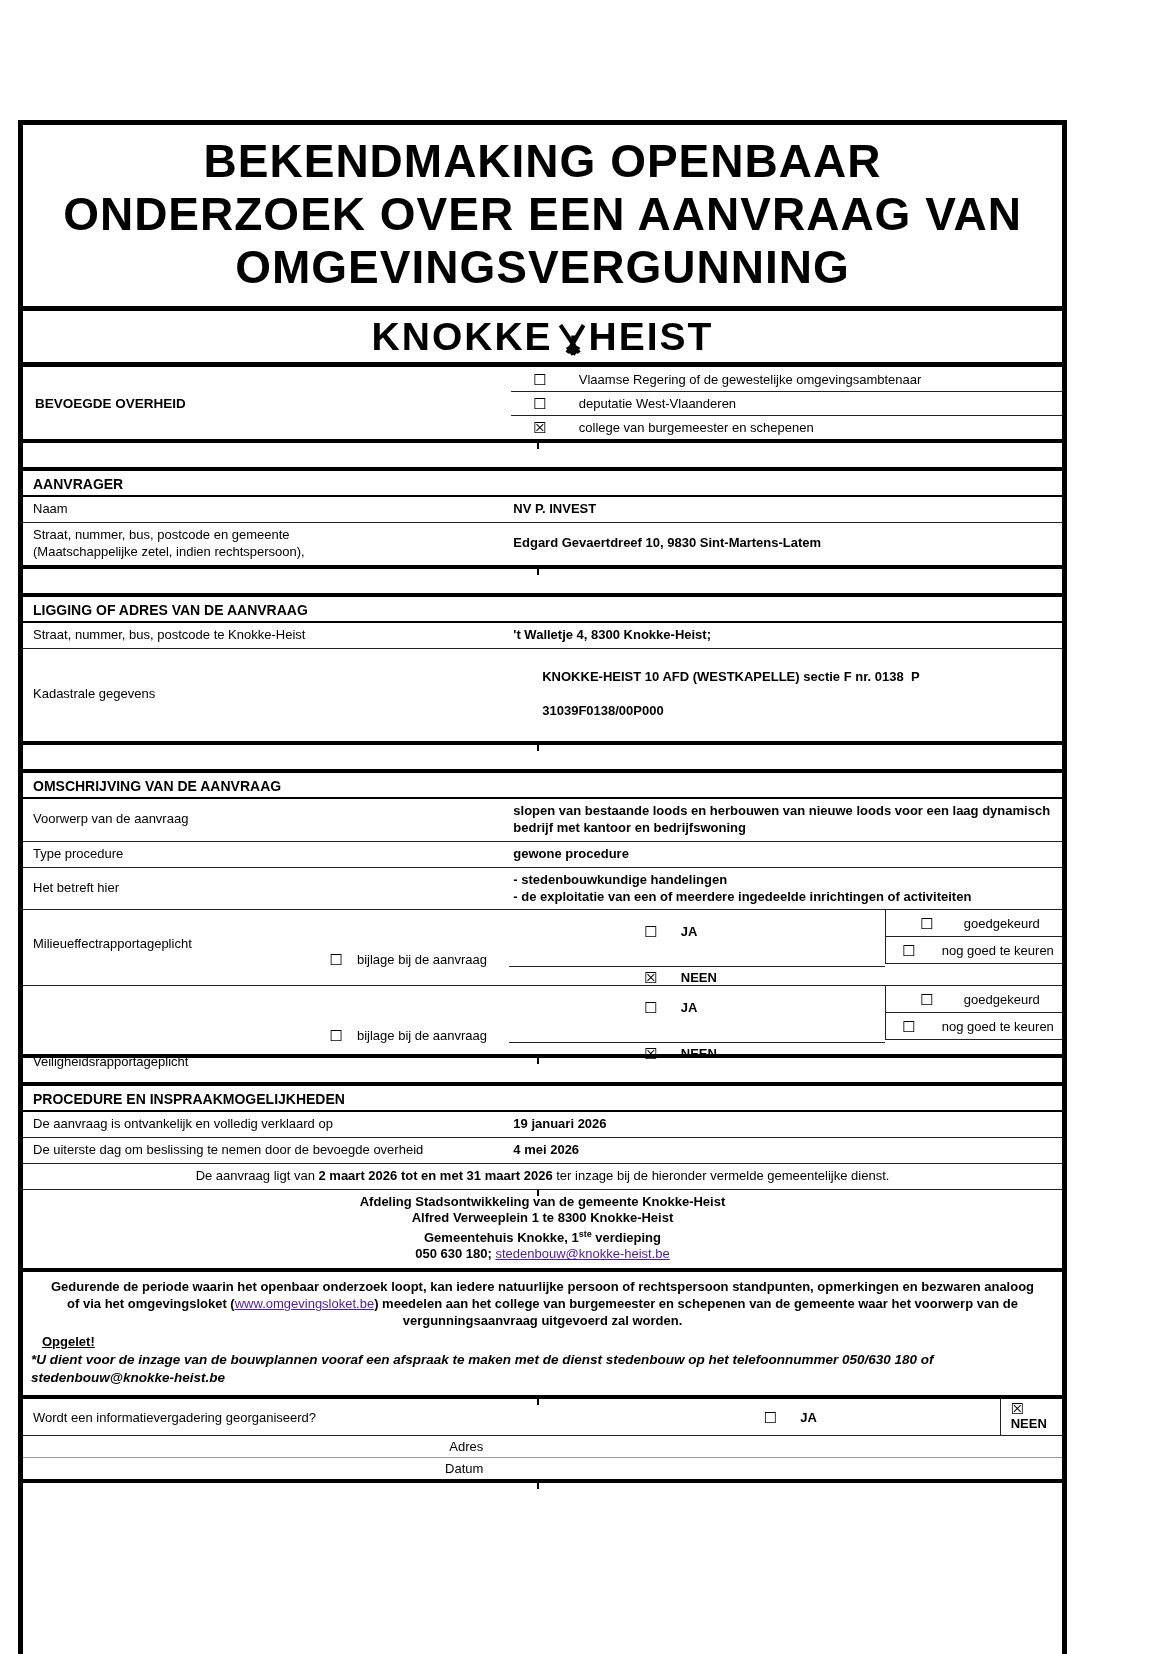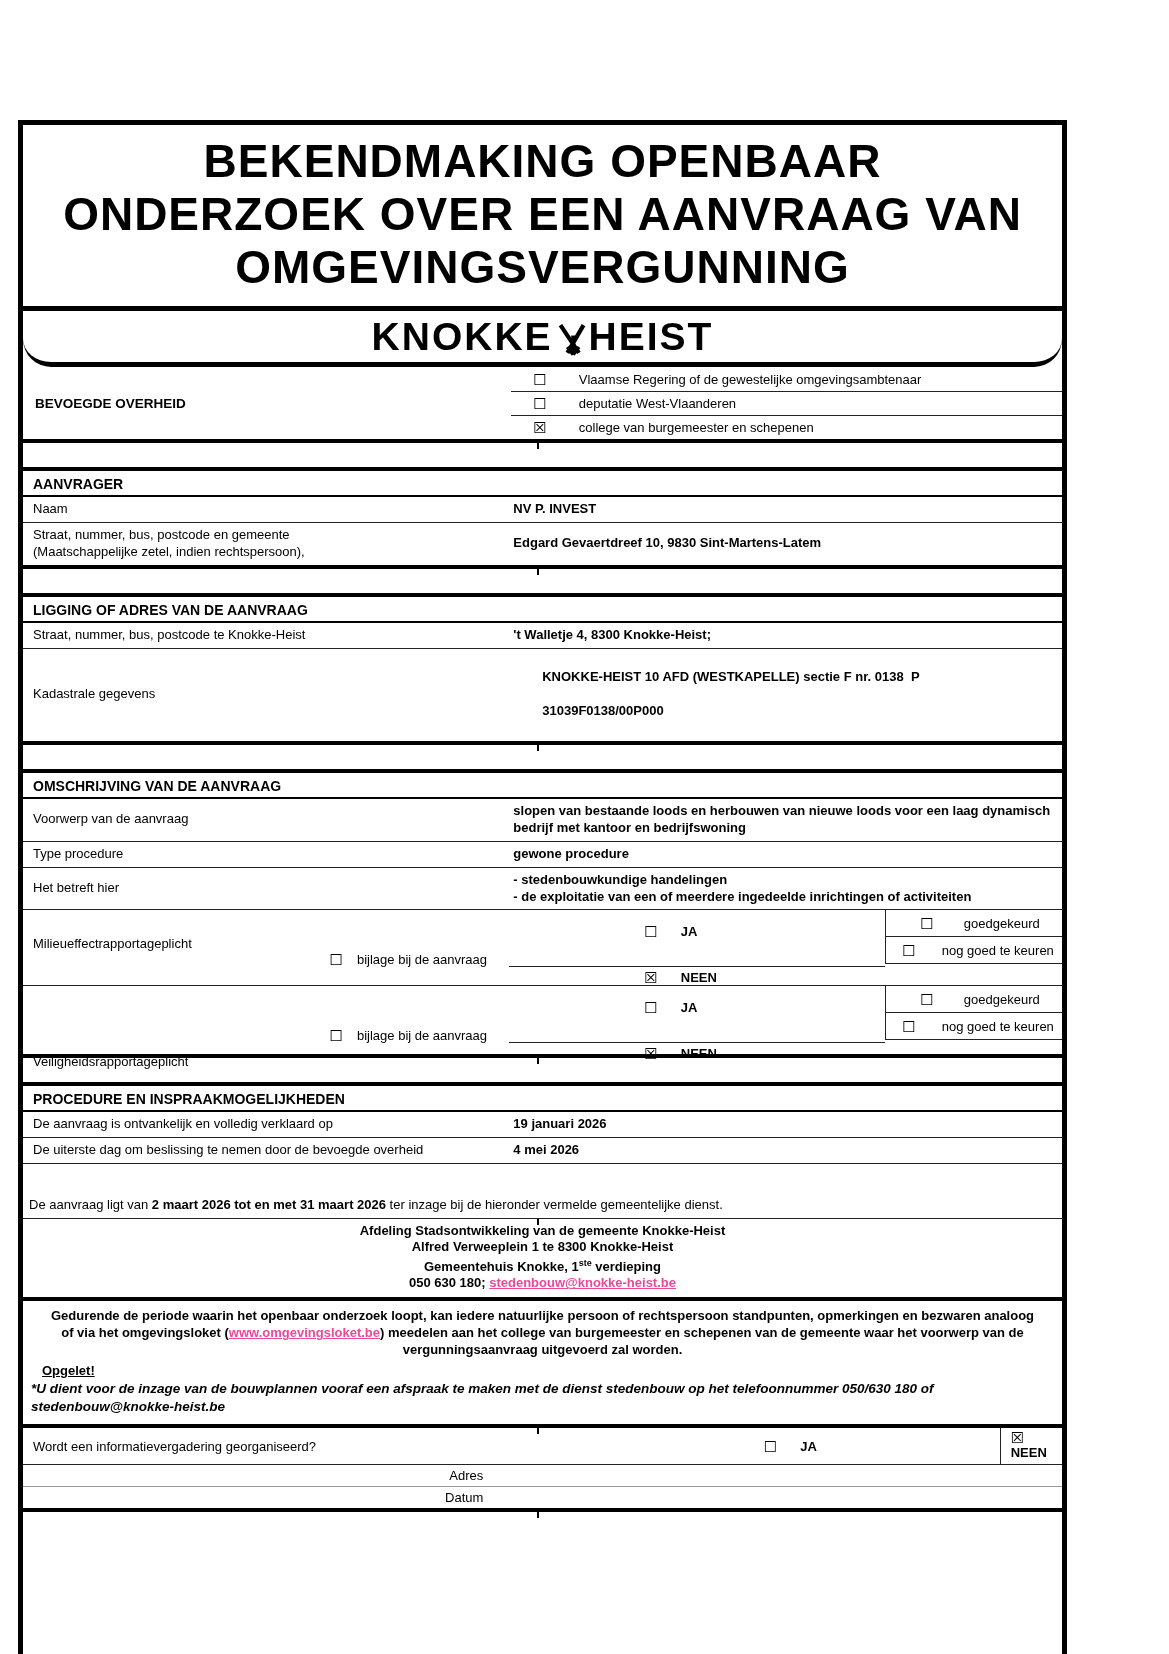--- a/index.html
+++ b/index.html
@@ -10,21 +10,21 @@
   .form-box { position:absolute; left:18px; top:120px; width:1049px; height:1604px;
     border:5px solid #000; background:#fff; display:flex; flex-direction:column; }
 
   
   .title-section { border-bottom:5px solid #000; text-align:center; padding:10px 0 12px; }
   .title-line { font-size:46px; font-weight:bold; letter-spacing:1px; line-height:53px;
     font-stretch:condensed; }
 
   
   .logo-section { border-bottom:5px solid #000; height:56px; display:flex;
-    align-items:center; justify-content:center;border-radius:28px; }
+    align-items:center; justify-content:center; }
   .logo-text { font-size:39px; font-weight:bold; letter-spacing:2px; line-height:1; }
   .logo-icon { width:30px; height:36px; margin:4px 2px 0 4px; }
 
   
   .spacer { min-height:28px; border-bottom:4px solid #000; position:relative; }
   .tick::before { content:""; position:absolute; left:49.5%; top:0; width:2px; height:6px; background:#000; }
   .section-header { min-height:25px; border-bottom:2px solid #000; font-weight:bold;
     font-size:14px; padding:5px 0 3px 10px; }
   .row { display:flex; border-bottom:1.5px solid #222; align-items:center; }
   .cell-label { width:47%; padding:4px 8px 4px 10px; line-height:1.3; }
@@ -51,26 +51,26 @@
   .rap-longline { position:absolute; left:46.8%; right:17%; top:56px; border-bottom:1.5px solid #222; }
   .rap-ja { position:absolute; left:59.8%; top:14px; display:flex; gap:23px; align-items:center; }
   .rap-neen { position:absolute; left:59.8%; top:60px; display:flex; gap:23px; align-items:center; }
   .rap-right { position:absolute; left:83%; width:17%; top:0; border-left:1.5px solid #222; }
   .rap-right .r1 { display:flex; gap:30px; align-items:center; padding:5px 0 4px 34px;
     border-bottom:1.5px solid #222; min-height:27px; }
   .rap-right .r2 { display:flex; gap:26px; align-items:center; padding:5px 0 4px 16px;
     border-bottom:1.5px solid #222; min-height:27px; }
 
   
-  .center-row { border-bottom:1.5px solid #222; text-align:left; padding:4px 6px; line-height:1.3;margin-top:29px; }
+  .center-row { border-bottom:1.5px solid #222; text-align:center; padding:4px 6px; line-height:1.3; }
   .dienst-block { border-bottom:4px solid #000; text-align:center; font-weight:bold;
     padding:4px 0 6px; position:relative; }
   .dienst-block div { line-height:16px; }
   sup.sm { font-size:9px; vertical-align:super; }
-  .link { color:#ec4899; text-decoration:underline; font-weight:bold; cursor:pointer; }
+  .link { color:#4c1d95; text-decoration:underline; font-weight:normal; cursor:pointer; }
 
   .inspraak-block { border-bottom:4px solid #000; padding:6px 8px 8px; }
   .inspraak-para { text-align:center; font-weight:bold; line-height:17px; padding:0 14px; }
   .opgelet { font-weight:bold; text-decoration:underline; margin-top:5px;margin-left:11px; }
   .note { font-weight:bold; font-style:italic; font-size:13.5px; line-height:18px; margin-top:2px; }
 
   
   .info-row { position:relative; border-bottom:1.5px solid #222; min-height:37px; }
   .info-q { position:absolute; left:10px; top:11px; }
   .info-ja { position:absolute; left:71.3%; top:11px; display:flex; gap:23px; align-items:center; font-weight:bold; }

